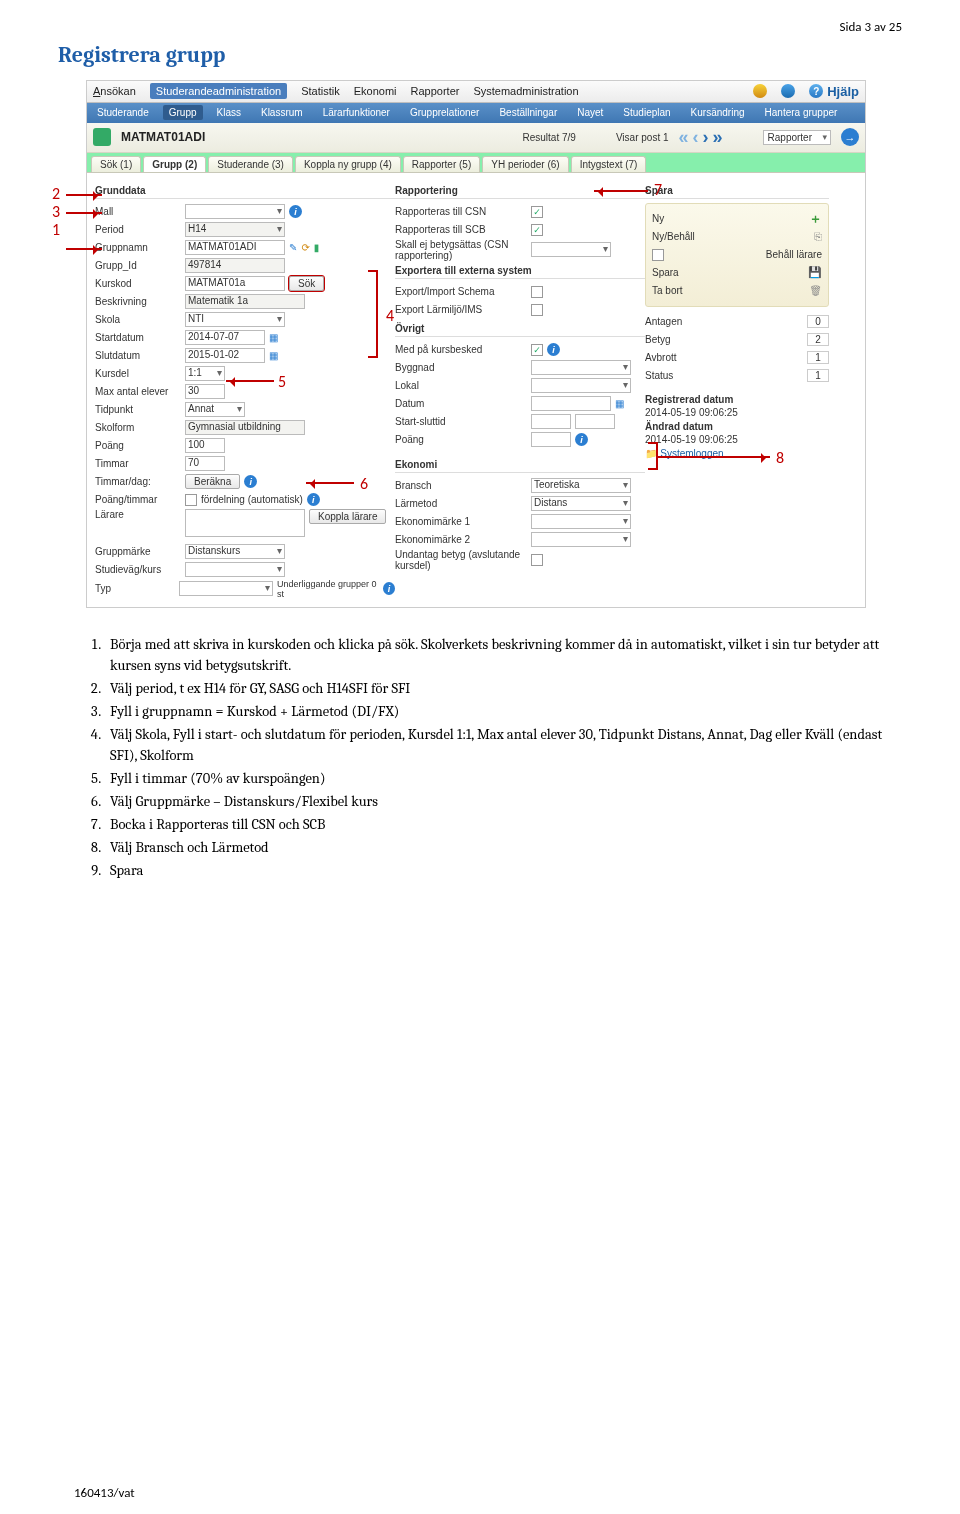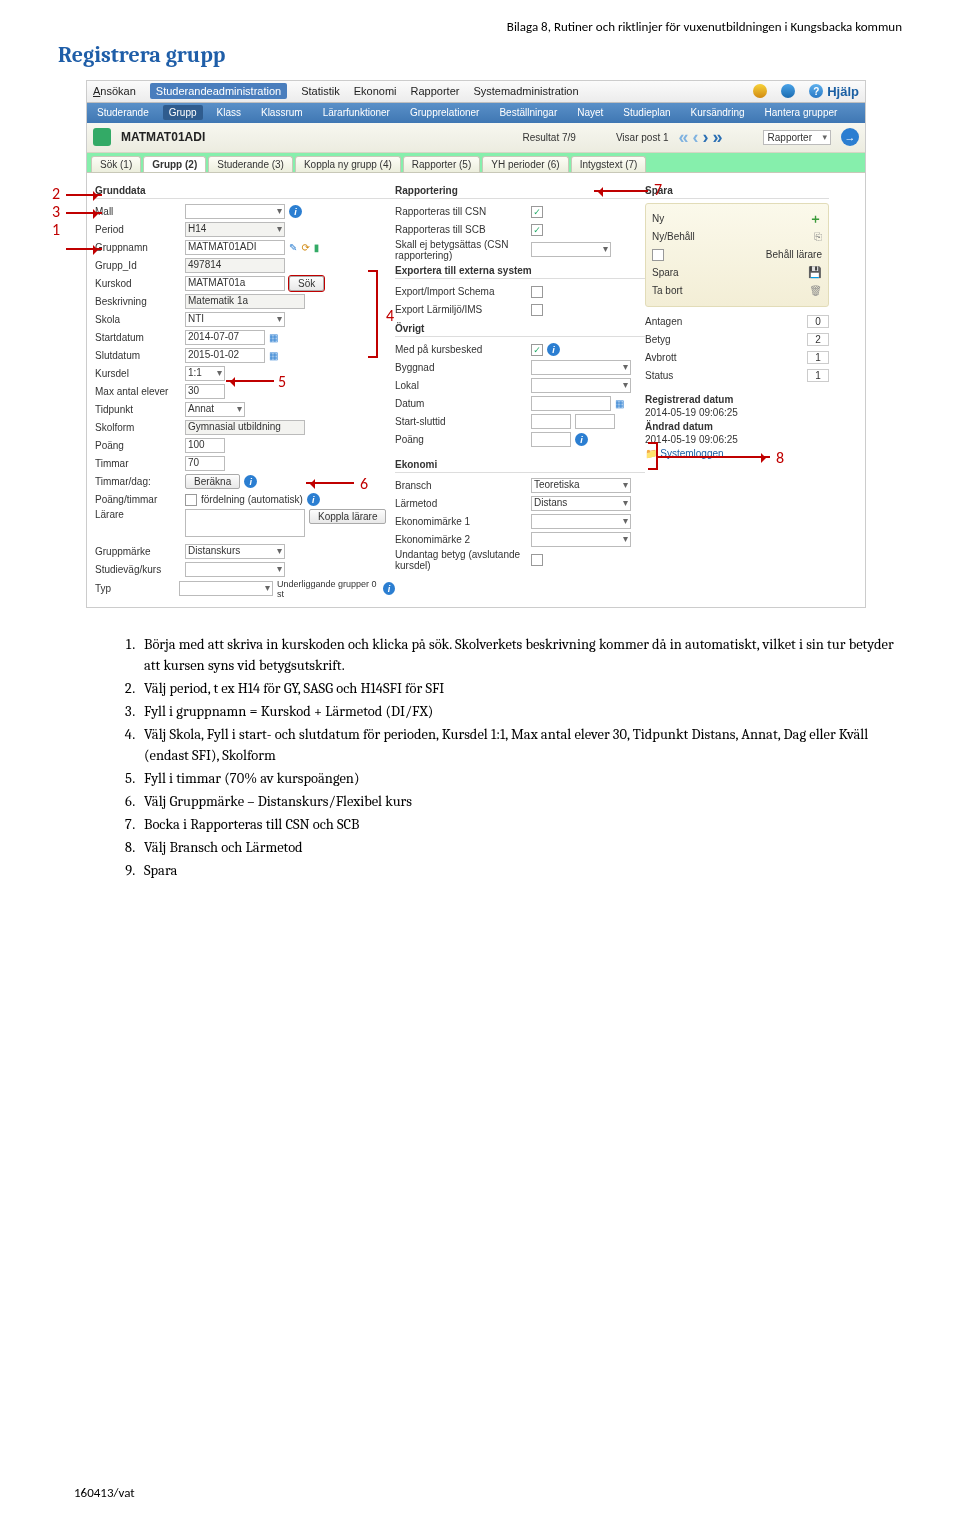--- a/index.html
+++ b/index.html
@@ -65,28 +65,28 @@
   .stats .val { border: 1px solid #ccc; width: 22px; text-align: center; background:#fff; }
   .meta { font-size: 10px; line-height: 1.35; margin-top: 8px; }
   .meta b { font-weight: bold; }
   .syslog { color: #1a5fa3; }
   .plus { color:#3a9a3a; font-weight:bold; font-size:13px; }
   .save-ic { color:#2b7ed1; font-size:11px; }
 
   
   .instructions { font-family: Cambria, Georgia, serif; font-size: 14.5px; line-height: 1.45; }
   .instructions ol { padding-left: 46px; margin: 0; }
-  .instructions li { padding-left: 6px; margin-bottom: 2px; margin-left: 34px; }
+  .instructions li { padding-left: 6px; margin-bottom: 2px; }
   .footer { position: fixed; bottom: 14px; left: 74px; font-family: Calibri, Arial, sans-serif; font-size: 13px; }
 </style>
 </head>
 <body>
 
 <div class="header-right">
-  <div>Bilaga 8, Rutiner och riktlinjer för vuxenutbildningen i Kungsbacka kommun</div>
+  <div>Sida 3 av 25</div>
 </div>
 
 <div class="page-title">Registrera grupp</div>
 
 <div class="screenshot-wrap">
 
   <div class="red-num-col" style="top:106px;">2</div>
   <div class="red-num-col" style="top:124px;">3</div>
   <div class="red-num-col" style="top:142px;">1</div>
   <div class="red-arrow" style="top:114px; left:-20px; width:36px;"></div>

